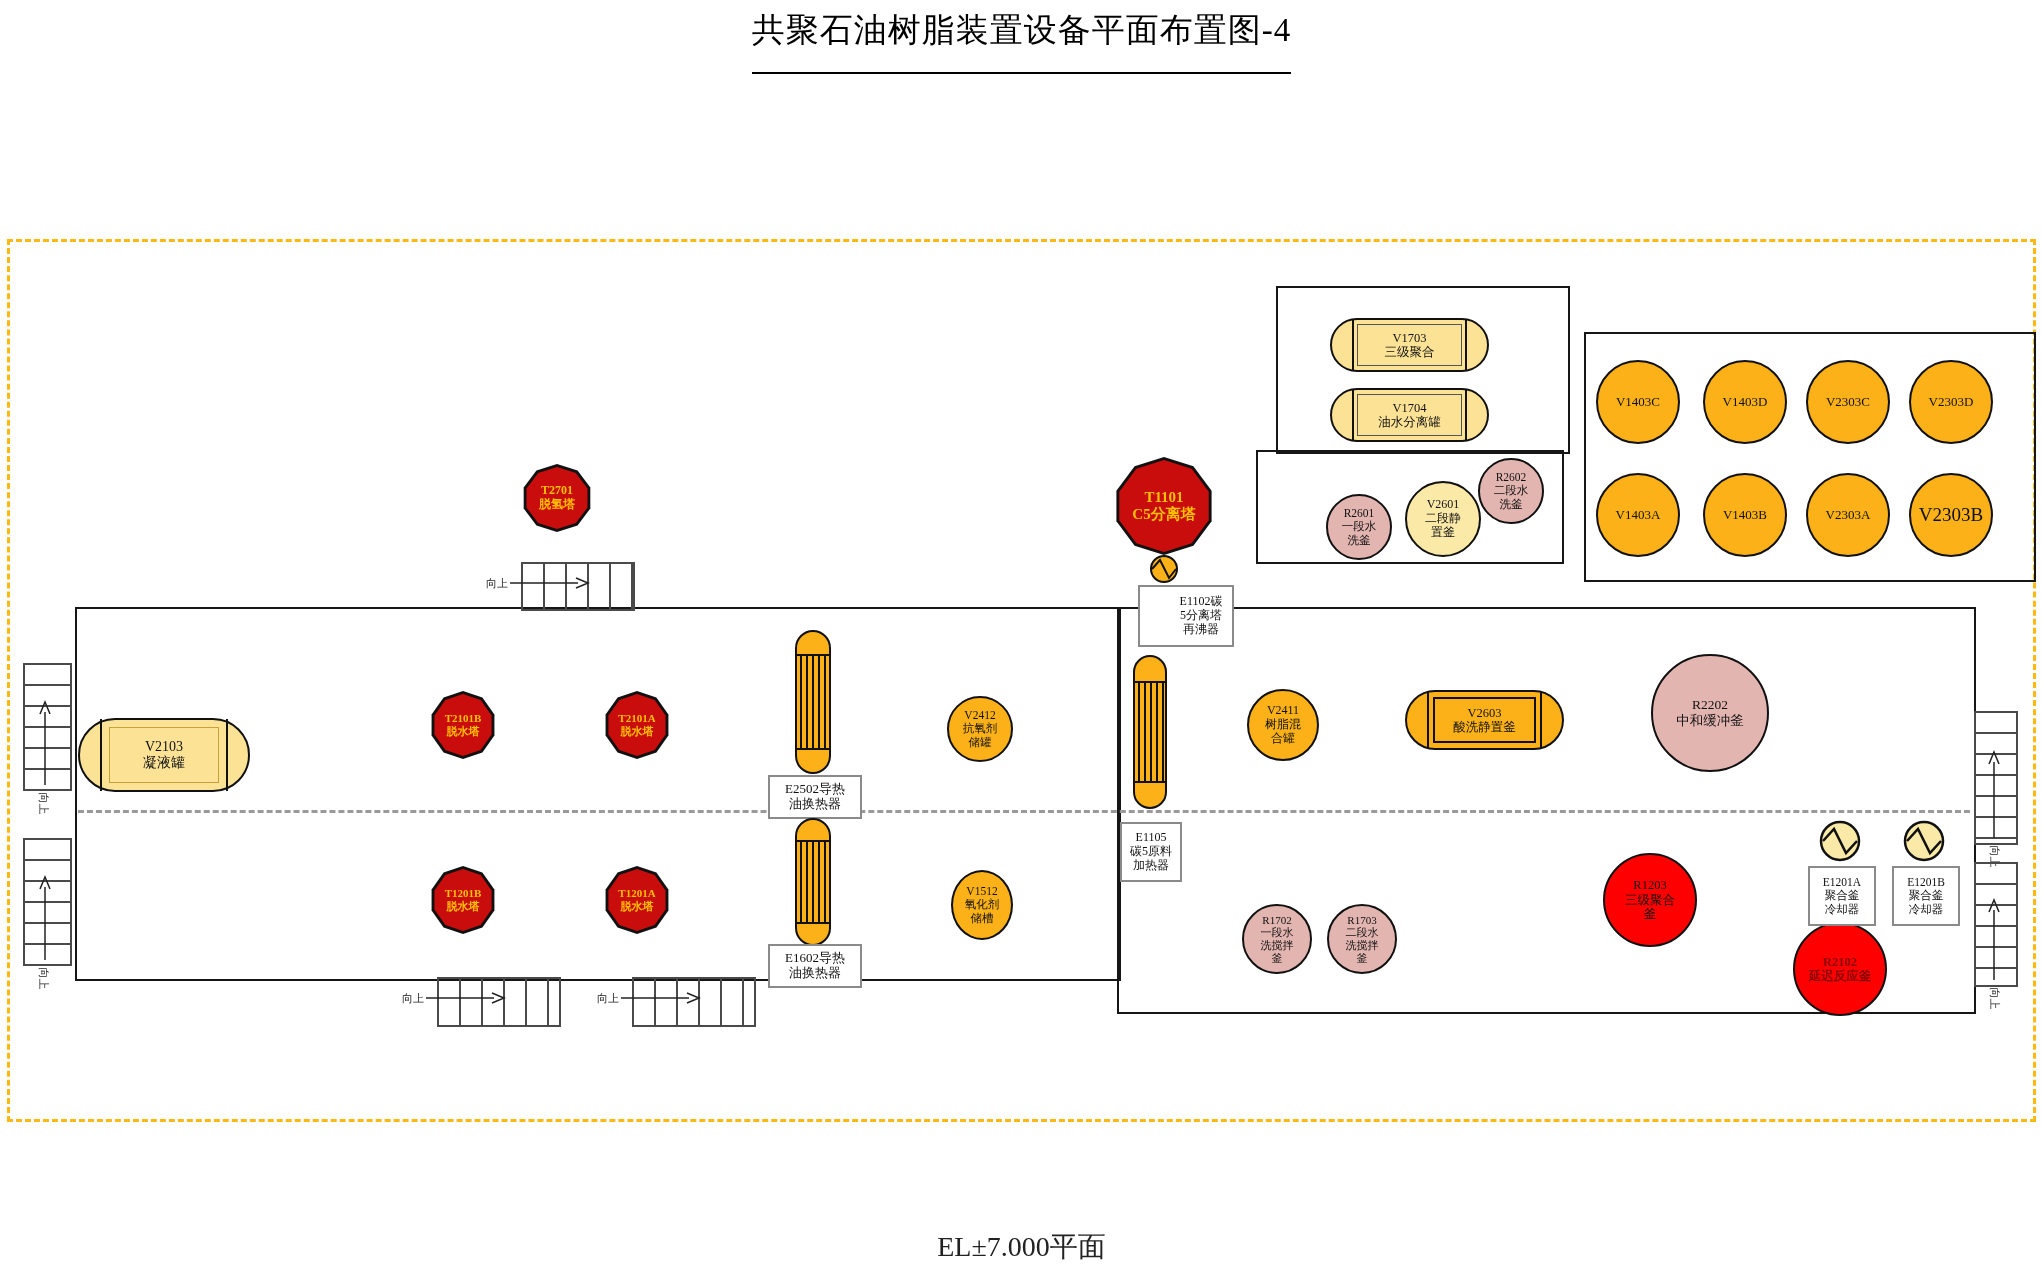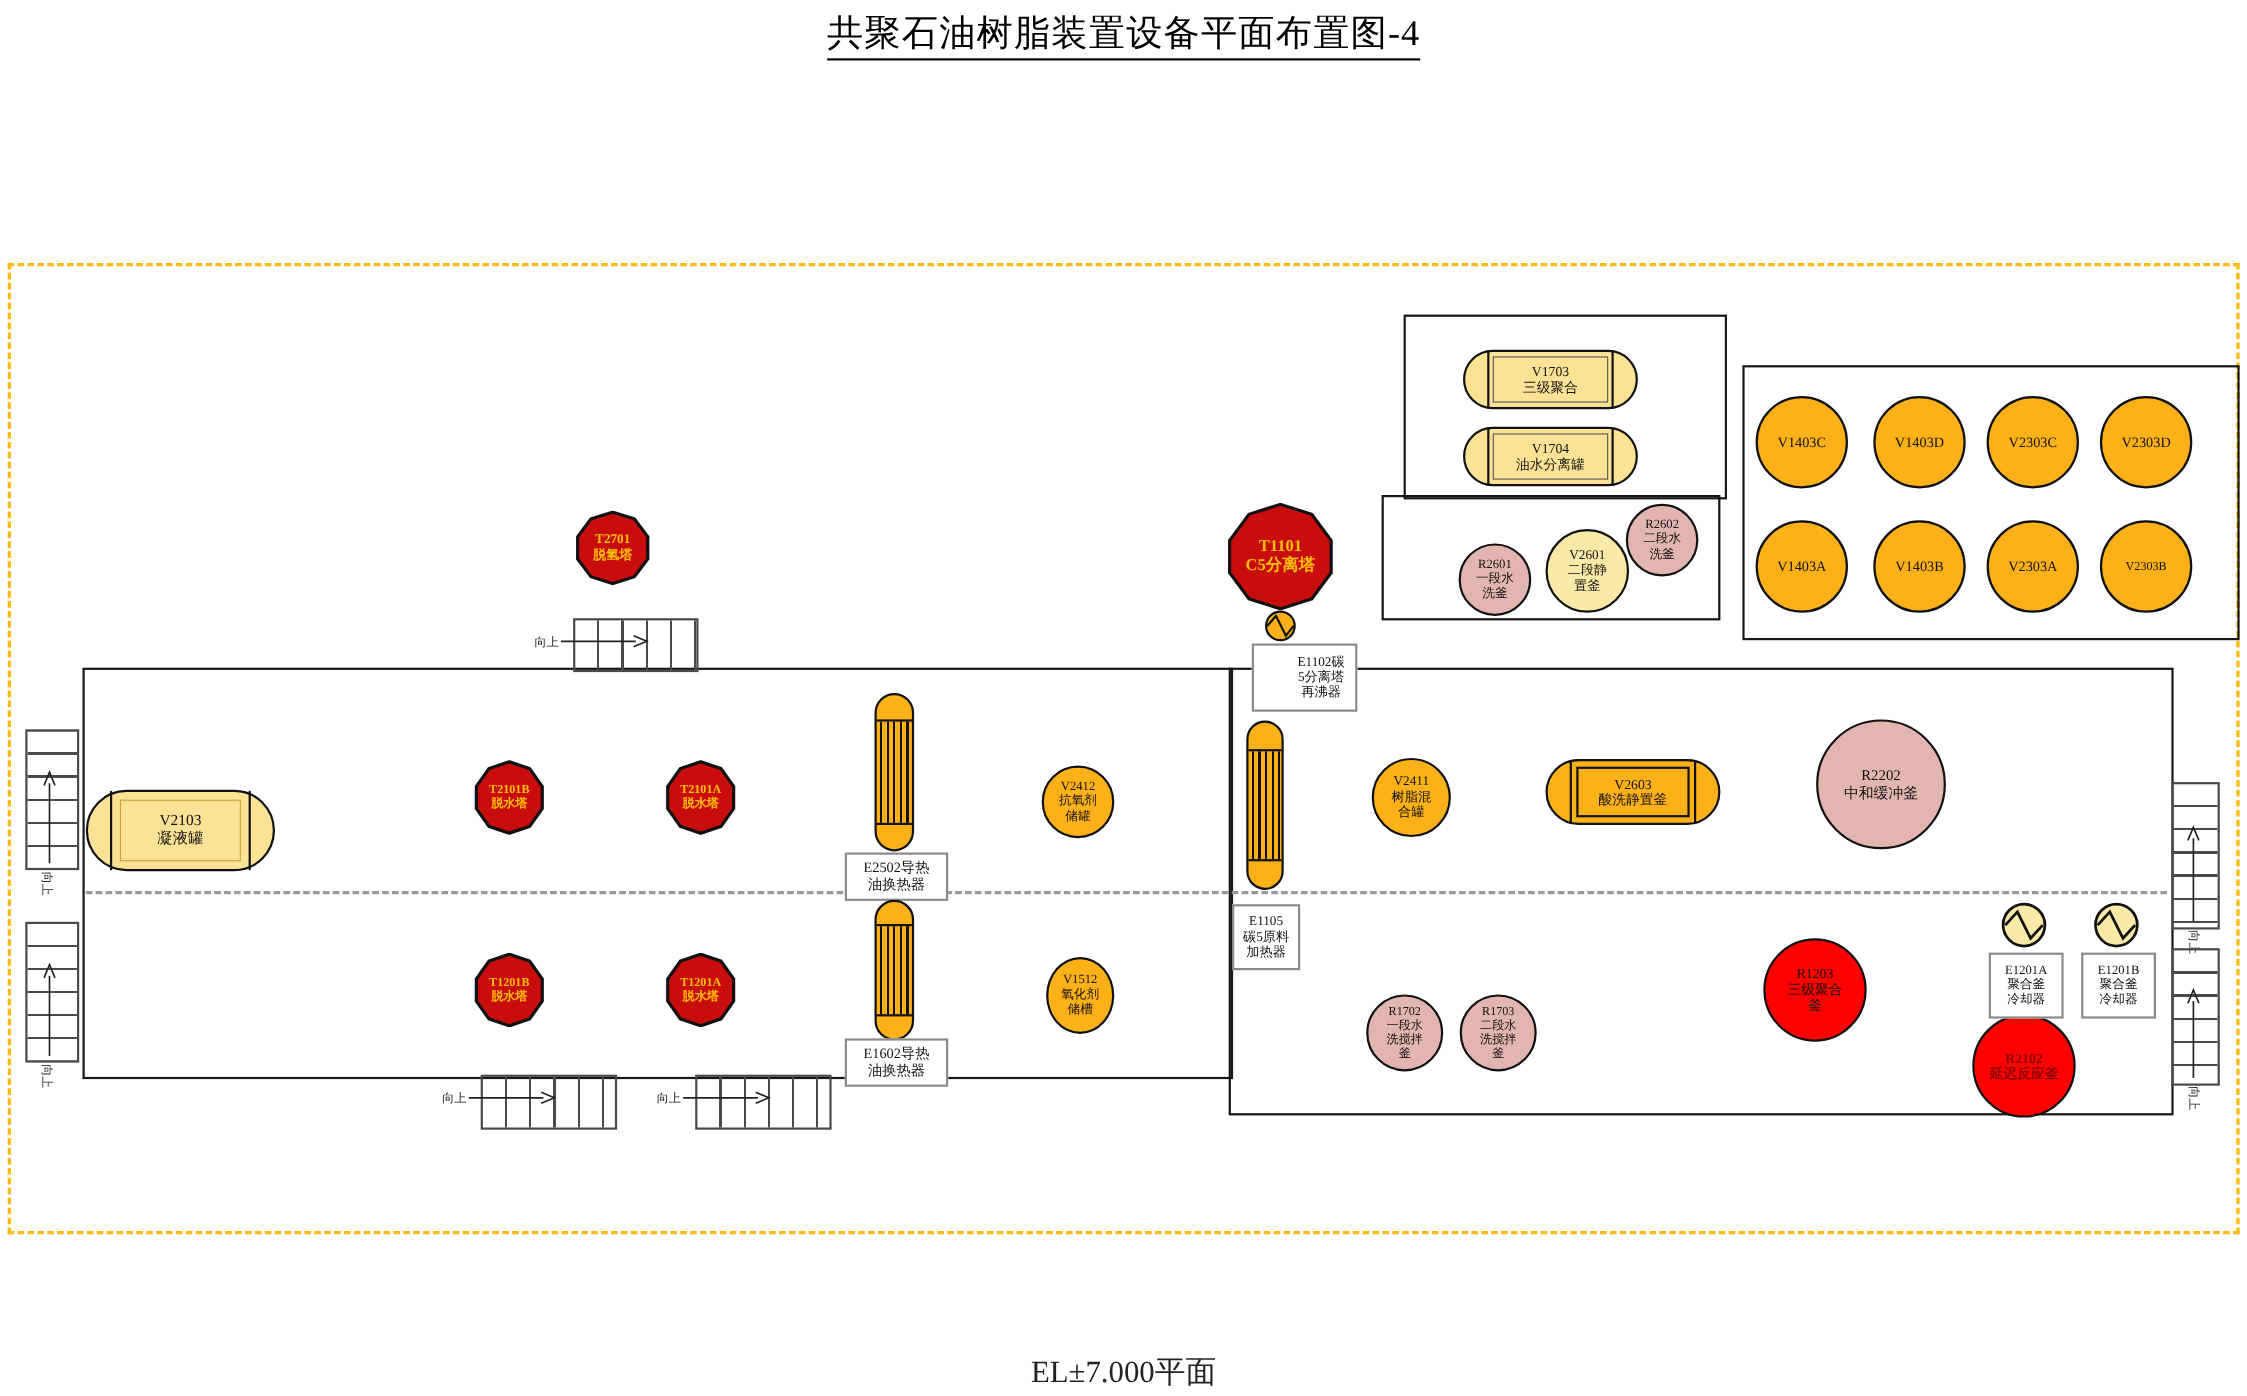--- a/index.html
+++ b/index.html
@@ -3,21 +3,21 @@
 <meta charset="utf-8">
 <style>
   html,body{margin:0;padding:0;background:#fff;}
   #canvas{position:relative;width:2043px;height:1269px;background:#fff;overflow:hidden;
           font-family:"Liberation Serif","DejaVu Serif",serif;}
   .abs{position:absolute;}
   .lbl{white-space:pre-line;text-align:center;line-height:1.15;color:#111;
        font-family:"Liberation Serif","DejaVu Serif",serif;}
   
   #title{left:0;top:8px;width:100%;text-align:center;}
-  #title span{display:inline-block;font-size:33px;color:#000;border-bottom:2px solid #000;padding-bottom:0;letter-spacing:1px;}
+  #title span{display:inline-block;font-size:33px;color:#000;border-bottom:2px solid #000;padding-bottom:19px;letter-spacing:1px;}
   #footer{left:0;top:1228px;width:100%;text-align:center;font-size:28px;color:#222;}
   
   .plot-border{border:3px dashed #FCB813;}
   
   .bldg{border:2px solid #161616;background:transparent;}
   .dashline{border-top:3px dashed #9a9a9a;height:0;}
   
   .circ{border:2.5px solid #111;border-radius:50%;display:flex;align-items:center;justify-content:center;}
   
   .deca{clip-path:polygon(50% 0%,20.6% 9.5%,2.4% 34.5%,2.4% 65.5%,20.6% 90.5%,50% 100%,79.4% 90.5%,97.6% 65.5%,97.6% 34.5%,79.4% 9.5%);background:#111;}
@@ -180,21 +180,21 @@
   <div class="abs circ" style="left:1596px;top:473px;width:80px;height:80px;background:#FBB117;">
     <span class="lbl" style="font-size:13px;">V1403A</span>
     </div>
   <div class="abs circ" style="left:1703px;top:473px;width:80px;height:80px;background:#FBB117;">
     <span class="lbl" style="font-size:13px;">V1403B</span>
     </div>
   <div class="abs circ" style="left:1806px;top:473px;width:80px;height:80px;background:#FBB117;">
     <span class="lbl" style="font-size:13px;">V2303A</span>
     </div>
   <div class="abs circ" style="left:1909px;top:473px;width:80px;height:80px;background:#FBB117;">
-    <span class="lbl" style="font-size:11px;">V2303B</span>
+    <span class="lbl" style="font-size:19px;">V2303B</span>
     </div>
 
   <div class="abs cap" style="left:78px;top:718px;width:168px;height:70px;background:#FBE295;">
     <i class="seam" style="left:12%;"></i>
       <i class="seam" style="right:12%;"></i>
     <div class="cap-in" style="left:17%;right:17%;top:10%;bottom:10%;border:1.5px solid #C9A23E;">
         <span class="lbl" style="font-size:14px;">V2103
 凝液罐</span>
       </div>
   </div>

